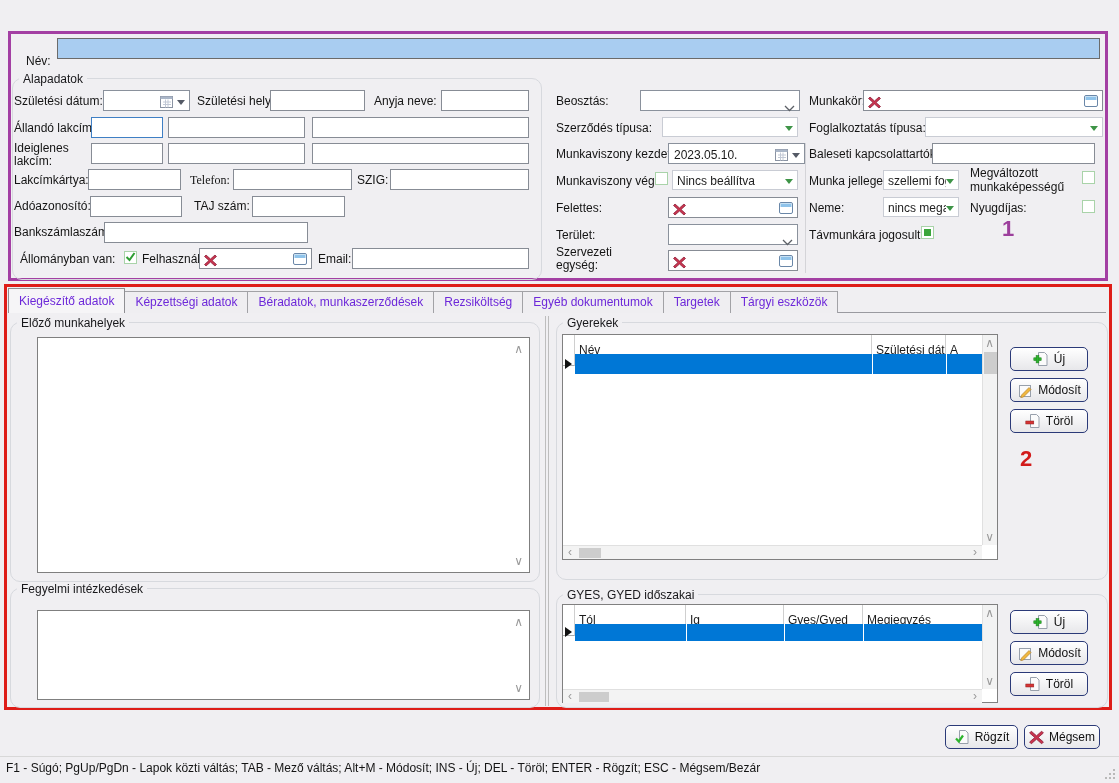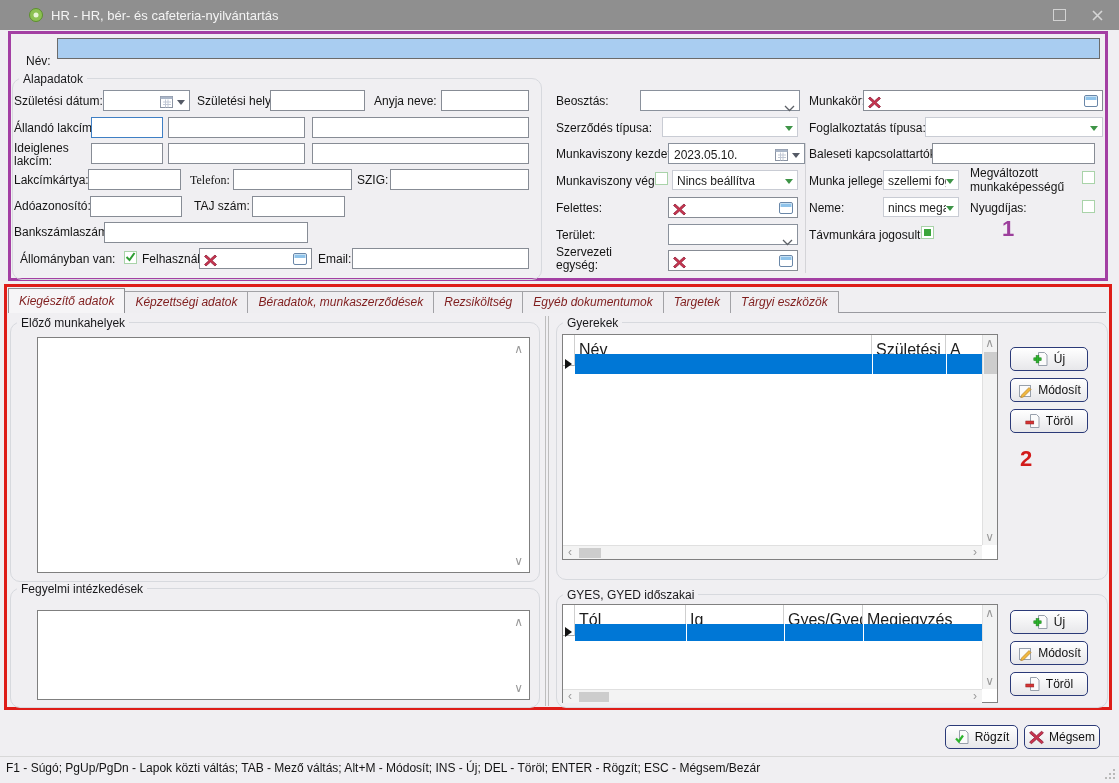--- a/index.html
+++ b/index.html
@@ -28,66 +28,49 @@
   .cb.filled::after{content:"";position:absolute;left:2px;top:2px;width:7px;height:7px;background:#3aa63a;}
   .redx{position:absolute;left:4px;top:4px;}
   .winbtn{position:absolute;right:2px;top:2px;width:18px;height:15px;display:flex;align-items:center;justify-content:center;}
   .vline{position:absolute;width:1px;background:#d4d4d8;}
   .dateval{position:absolute;left:5px;top:4px;font-size:12px;color:#1a1a1a;white-space:nowrap;}
   
   .purplebox{position:absolute;left:8px;top:31px;width:1100px;height:250px;border:3px solid #a33fa3;box-sizing:border-box;}
   .redbox{position:absolute;left:4px;top:284px;width:1108px;height:426px;border:3px solid #de1d18;box-sizing:border-box;}
   
   .tabbar{position:absolute;left:8px;top:290px;height:23px;display:flex;align-items:flex-end;z-index:3;}
-  .tab{font-size:12px;color:#7f1d1d;padding:3px 10px 3px 10px;background:#efeef1;border:1px solid #a2a2a6;border-bottom:none;height:15px;white-space:nowrap;margin-right:-1px;font-style:italic;}
+  .tab{font-size:12px;color:#6d28d9;padding:3px 10px 3px 10px;background:#efeef1;border:1px solid #a2a2a6;border-bottom:none;height:15px;white-space:nowrap;margin-right:-1px;}
   .tab.active{background:#f6f5f7;border-color:#8f8f93;padding-top:5px;height:16px;position:relative;z-index:4;}
   .tabline{position:absolute;left:8px;top:312px;width:1098px;height:1px;background:#9a9aa0;z-index:2;}
   
   .listbox{position:absolute;background:#fff;border:1px solid #7f7f7f;box-sizing:border-box;}
   .sarrow{position:absolute;font-size:12px;color:#9a9a9a;line-height:10px;}
   
   .tbl{position:absolute;background:#fff;border:1px solid #808080;box-sizing:border-box;}
-  .th{position:absolute;height:31px;font-size:16px;color:#1c1c1c;display:flex;align-items:center;padding-left:4px;border-right:1px solid #cfcfcf;border-bottom:1px solid #ababab;box-sizing:border-box;background:#fff;white-space:nowrap;overflow:hidden;}
+  .th{position:absolute;height:31px;font-size:12px;color:#1c1c1c;display:flex;align-items:center;padding-left:4px;border-right:1px solid #cfcfcf;border-bottom:1px solid #ababab;box-sizing:border-box;background:#fff;white-space:nowrap;overflow:hidden;}
   .selrow{position:absolute;background:#0077d6;}
   .rowsep{position:absolute;width:1px;background:#fff;}
   .indic{position:absolute;width:0;height:0;border-left:7px solid #111;border-top:5px solid transparent;border-bottom:5px solid transparent;}
   .vsb{position:absolute;width:15px;background:#f3f3f3;border-left:1px solid #e0e0e0;box-sizing:border-box;}
   .hsb{position:absolute;height:14px;background:#f3f3f3;border-top:1px solid #e0e0e0;box-sizing:border-box;}
   .thumb{position:absolute;background:#cdcdcd;}
   
   .btn{position:absolute;display:flex;align-items:center;justify-content:center;gap:5px;background:linear-gradient(#ffffff,#e7e7ea);border:1px solid #2b3a78;border-radius:5px;font-size:12px;color:#101010;box-sizing:border-box;cursor:default;}
   
   .footline{position:absolute;left:0;top:756px;width:1119px;height:1px;background:#d8d8d8;}
   .statusbar{position:absolute;left:6px;top:761px;font-size:12px;color:#141414;white-space:nowrap;}
   .grip{position:absolute;right:4px;bottom:4px;width:12px;height:12px;}
   .grip i{position:absolute;width:2px;height:2px;background:#b9b9b9;}
   .ann{position:absolute;font-weight:bold;font-size:22px;}
 </style>
 </head>
 <body>
 
 <div id="app">
 
-  <div class="titlebar">
-    <span class="app-icon">
-      <svg width="16" height="16">
-          <circle cx="8" cy="8" r="6.5" fill="#8cc153" stroke="#5c8f2e"></circle>
-          <circle cx="8" cy="8" r="2.5" fill="#e8f5d8"></circle>
-        </svg>
-    </span>
-    <span class="title-text">HR - HR, bér- és cafeteria-nyilvántartás</span>
-    <div class="wbtn" style="left:1046px;">
-        <span class="maxglyph"></span>
-      </div>
-    <div class="wbtn" style="left:1084px;">
-      <svg width="13" height="13">
-          <path d="M2 2 L11 11 M11 2 L2 11" stroke="#d6d6d6" stroke-width="1.6"></path>
-        </svg>
-    </div>
-  </div>
 
   <div class="purplebox"></div>
 
   <span class="lbl" style="left:26px;top:43px;margin-top:12px;">Név:</span>
   <div class="txt" style="left:57px;top:38px;width:1043px;height:21px;background:#a9cdf1;border-color:#6b6b6b;"><span></span></div>
 
   <div class="grp" style="left:12px;top:78px;width:528px;height:200px;">
     <span class="legend">Alapadatok</span>
   </div>
 

